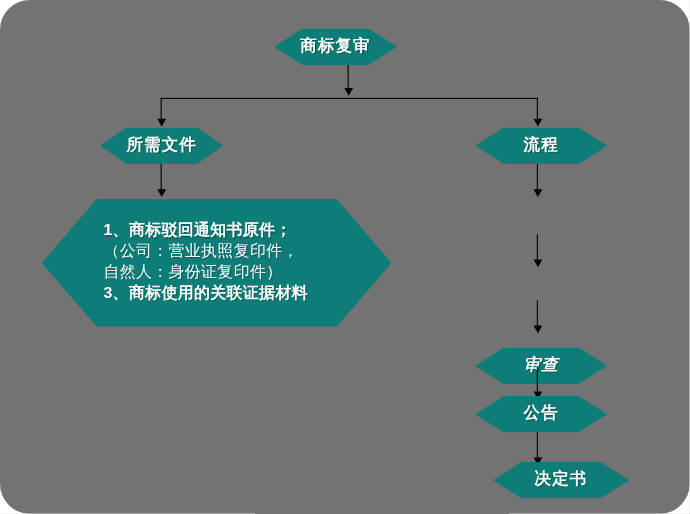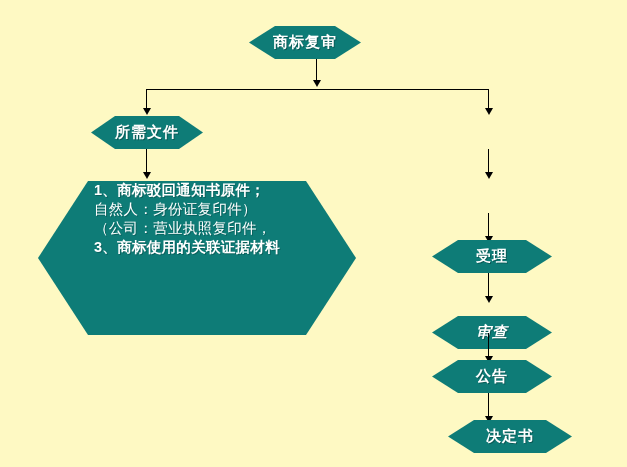--- a/index.html
+++ b/index.html
@@ -7,22 +7,23 @@
     padding: 0;
     background: #ffffff;
   }
   body {
     font-family: "Liberation Sans", "DejaVu Sans", sans-serif;
   }
   #canvas {
     position: relative;
     width: 627px;
     height: 467px;
-    background: #fef9c3;
+    background: #737373;
     overflow: hidden;
+    border-radius: 27px;
   }
 
   
   .hex {
     position: absolute;
     background: #0E7C77;
     color: #ffffff;
     display: flex;
     align-items: center;
     justify-content: center;
@@ -59,22 +60,22 @@
     --s: 26px;
     width: 120px;
     height: 33px;
   }
   .node-flow .label { font-size: 15px; }
 
   
   .node-doc {
     --s: 50px;
     width: 318px;
-    height: 154px;
-    align-items: flex-start;
+    height: 116px;
+    align-items: center;
     justify-content: flex-start;
   }
   .doc-text {
     padding-left: 56px;
     text-align: left;
     color: #ffffff;
     line-height: 1.32;
   }
   .doc-line {
     font-size: 14.5px;
@@ -133,35 +134,35 @@
   <div class="hex node-small" style="left:91px; top:116px;">
     <span class="label">所需文件</span>
   </div>
 
   <div class="vline" style="left:146px; top:149px; height:25px;"></div>
   <div class="arrowhead" style="left:143px; top:172px;"></div>
 
   <div class="hex node-doc" style="left:38px; top:181px;">
     <div class="doc-text">
       <div class="doc-line strong">1、商标驳回通知书原件；</div>
+      <div class="doc-line plain">（公司：营业执照复印件，</div>
       <div class="doc-line plain">自然人：身份证复印件）</div>
-      <div class="doc-line plain">（公司：营业执照复印件，</div>
       <div class="doc-line strong">3、商标使用的关联证据材料</div>
     </div>
   </div>
 
+  <div class="hex node-flow" style="left:432px; top:116px;">
+    <span class="label">流程</span>
+  </div>
 
   <div class="vline" style="left:488px; top:149px; height:25px;"></div>
   <div class="arrowhead" style="left:485px; top:172px;"></div>
 
   <div class="vline" style="left:488px; top:213px; height:25px;"></div>
   <div class="arrowhead" style="left:485px; top:236px;"></div>
-  <div class="hex node-flow" style="left:432px; top:240px;">
-    <span class="label">受理</span>
-  </div>
 
   <div class="vline" style="left:488px; top:273px; height:25px;"></div>
   <div class="arrowhead" style="left:485px; top:296px;"></div>
   <div class="hex node-flow" style="left:432px; top:316px;font-style:italic;">
     <span class="label">审查</span>
   </div>
 
   <div class="vline" style="left:488px; top:333px; height:25px;"></div>
   <div class="arrowhead" style="left:485px; top:356px;"></div>
   <div class="hex node-flow" style="left:432px; top:360px;">

